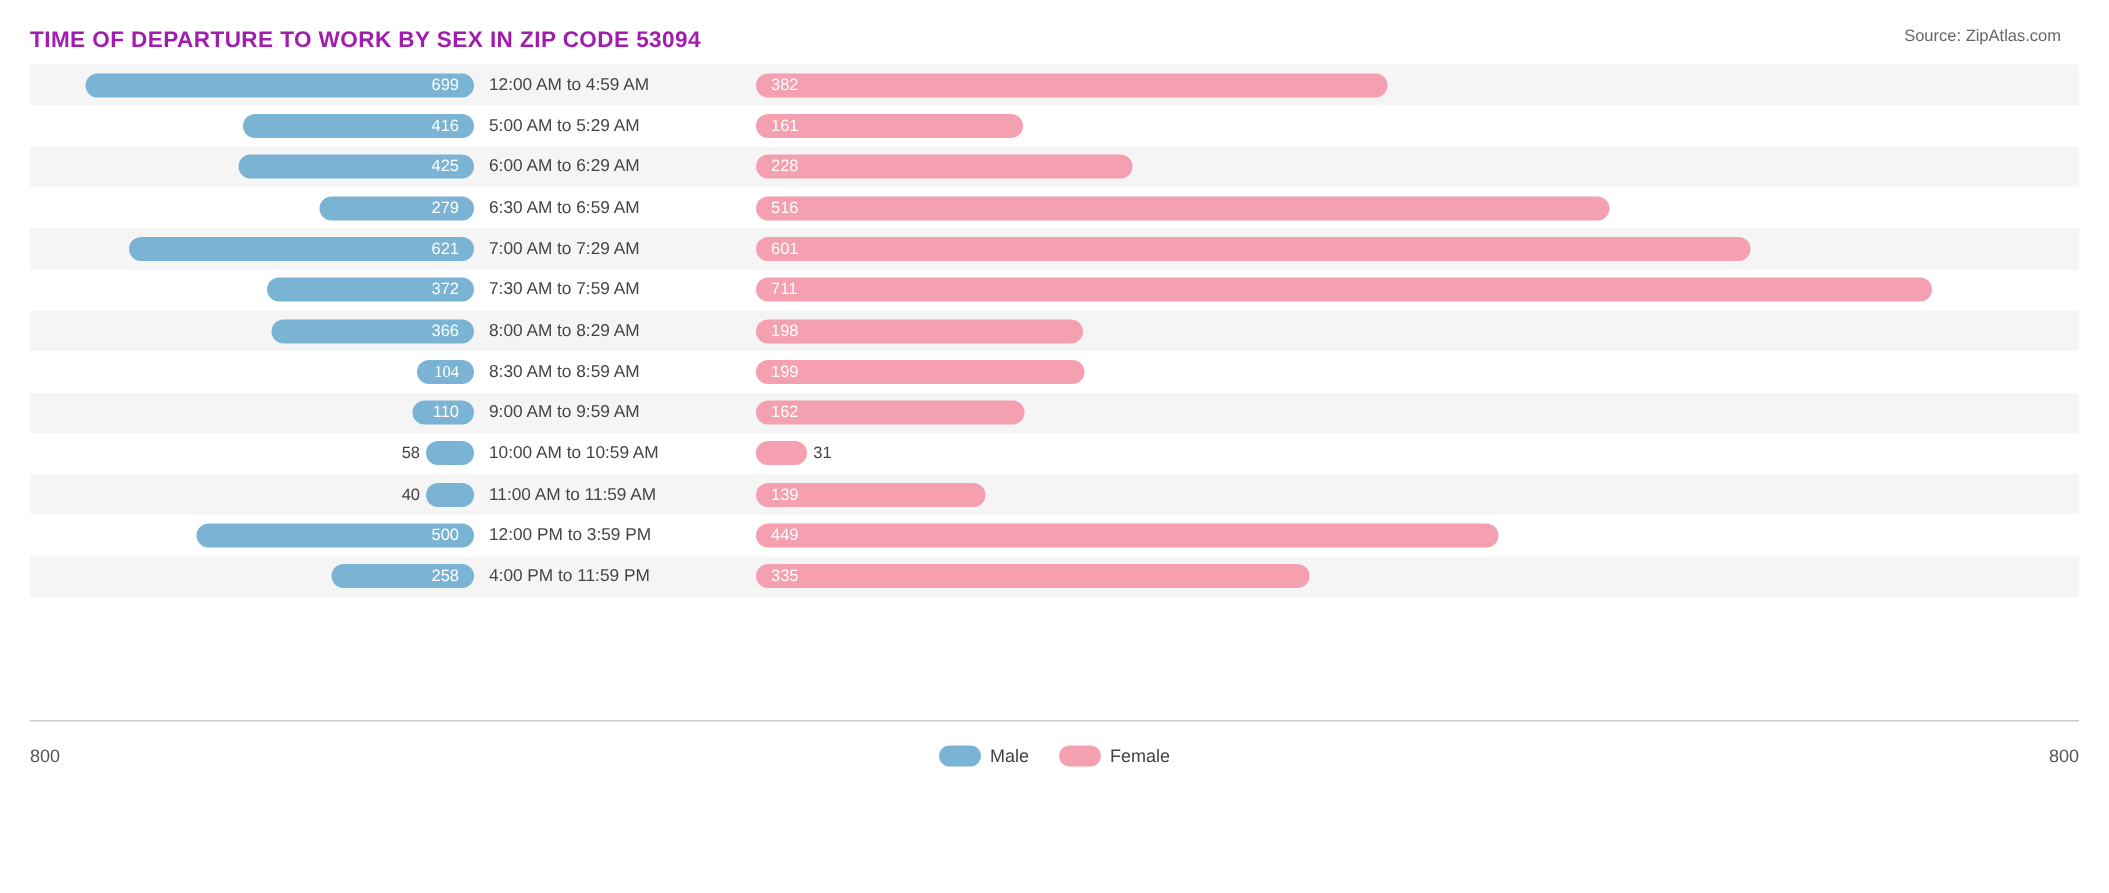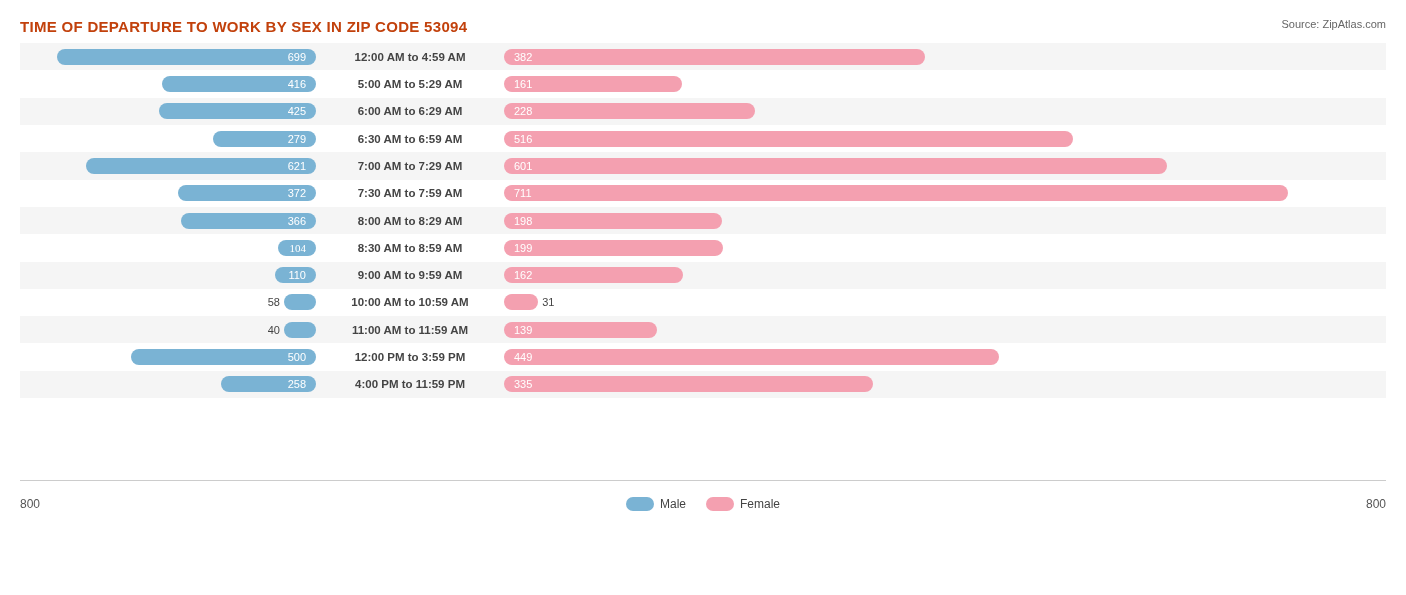--- a/index.html
+++ b/index.html
@@ -12,28 +12,28 @@
     }
     .chart-container {
       width: 1406px;
       height: 595px;
       padding: 18px 20px 50px 20px;
       position: relative;
     }
     .chart-title {
       font-size: 15px;
       font-weight: bold;
-      color: #c2410c;
+      color: #a21caf;
       margin-bottom: 8px;
       letter-spacing: 0.3px;
     }
     .source-text {
       position: absolute;
       top: 18px;
-      right: 20px;
+      right: 32px;
       font-size: 11px;
       color: #666;
     }
     .chart-area {
       position: relative;
       width: 100%;
       height: calc(100% - 60px);
     }
     .rows-container {
       width: 100%;
@@ -64,26 +64,24 @@
     .right-section {
       flex: 1;
       display: flex;
       align-items: center;
       padding-left: 4px;
       height: 100%;
       position: relative;
     }
     .label-center {
       width: 180px;
-      text-align: center;
       font-size: 11.5px;
       color: #444;
       flex-shrink: 0;
       padding: 0 6px;
-      font-weight: bold;
     }
     .bar {
       height: 16px;
       border-radius: 8px;
       display: flex;
       align-items: center;
       position: relative;
       padding-left: 32px;
     }
     .bar-male {

